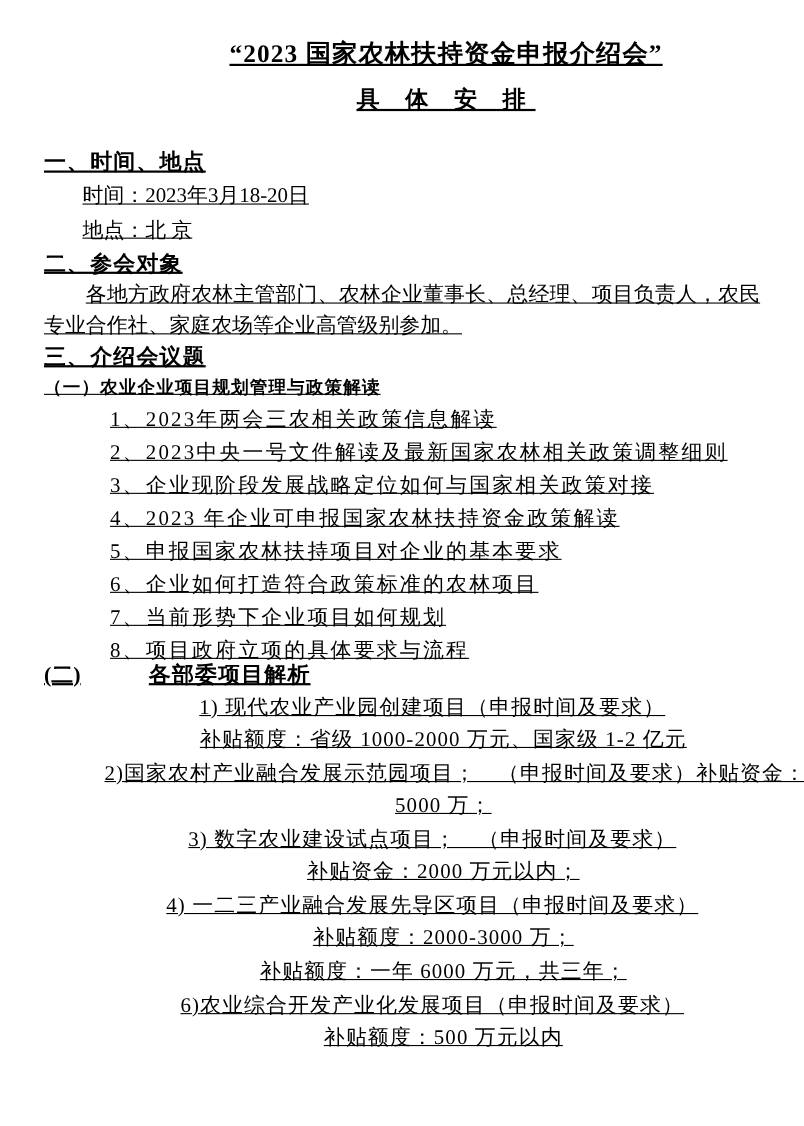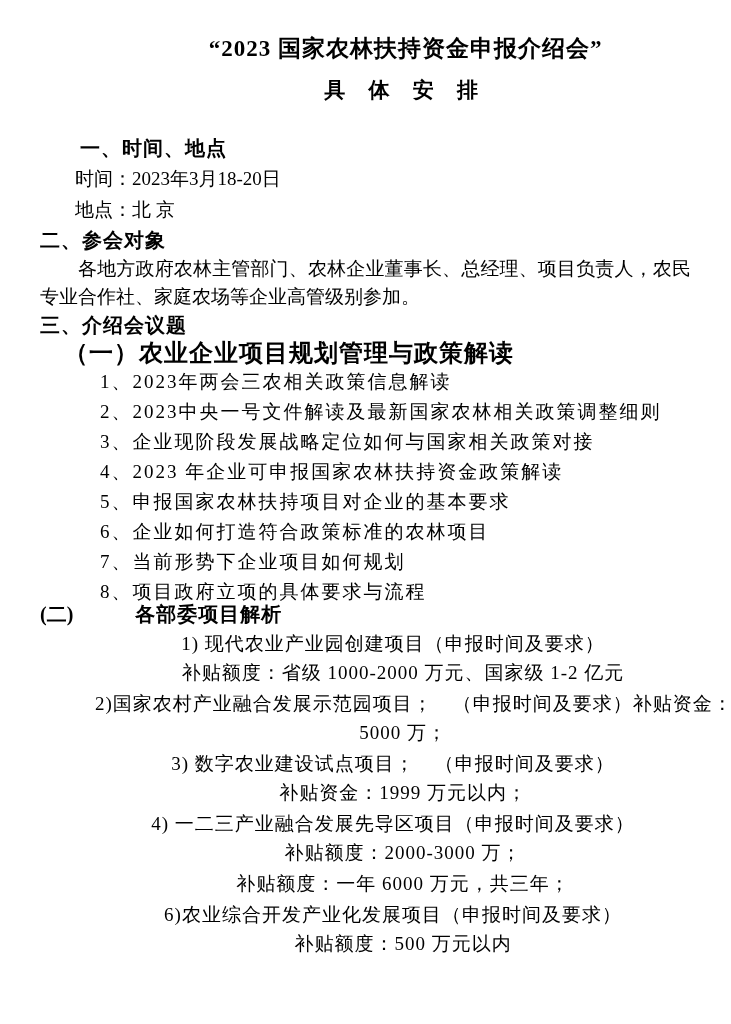--- a/index.html
+++ b/index.html
@@ -6,20 +6,21 @@
   .page {
     position: relative;
     width: 731px;
     height: 1024px;
     box-sizing: border-box;
     padding: 34px 40px 0 40px;
     background: #ffffff;
     color: #000000;
     font-family: "Liberation Serif", "DejaVu Serif", serif;
     overflow: hidden;
+    text-decoration: underline;
   }
   .doc-title {
     font-size: 23px;
     font-weight: bold;
     text-align: center;
     line-height: 30px;
     letter-spacing: 1px;
     transform: translateX(40px);
     white-space: nowrap;
   }
@@ -33,40 +34,39 @@
     transform: translateX(40px);
     white-space: nowrap;
   }
   .sec-h {
     font-size: 20px;
     font-weight: bold;
     line-height: 30px;
     letter-spacing: 1px;
     white-space: nowrap;
   }
-  .sec-h.first { margin-top: 29px; margin-left: 40px; }
+  .sec-h.first { margin-top: 29px; }
   .indent-line {
     font-size: 19px;
     line-height: 31px;
     padding-left: 35px;
     white-space: nowrap;
   }
   .para {
     font-size: 19px;
     line-height: 28px;
     text-align: justify;
     text-indent: 38px;
   }
   .part1-h {
-    font-size: 24px;
+    font-size: 16px;
     font-weight: bold;
     line-height: 28px;
     letter-spacing: 1px;
     white-space: nowrap;
-    margin-left: 24px;
   }
   .sec-h.agenda { line-height: 28px; }
   .agenda-item {
     font-size: 19px;
     line-height: 30px;
     padding-left: 60px;
     letter-spacing: 2px;
     white-space: nowrap;
   }
   .part2-heading {
@@ -124,21 +124,21 @@
   <div class="project">
     <div class="proj-line">1) 现代农业产业园创建项目（申报时间及要求）</div>
     <div class="proj-line proj-sub">补贴额度：省级 1000-2000 万元、国家级 1-2 亿元</div>
   </div>
   <div class="project">
     <div class="proj-line">2)国家农村产业融合发展示范园项目；　（申报时间及要求）补贴资金：</div>
     <div class="proj-line proj-sub">5000 万；</div>
   </div>
   <div class="project">
     <div class="proj-line">3) 数字农业建设试点项目；　（申报时间及要求）</div>
-    <div class="proj-line proj-sub">补贴资金：1999 万元以内；</div>
+    <div class="proj-line proj-sub">补贴资金：2000 万元以内；</div>
   </div>
   <div class="project">
     <div class="proj-line">4) 一二三产业融合发展先导区项目（申报时间及要求）</div>
     <div class="proj-line proj-sub">补贴额度：2000-3000 万；</div>
   </div>
   <div class="project">
     <div class="proj-line proj-sub">补贴额度：一年 6000 万元，共三年；</div>
   </div>
   <div class="project">
     <div class="proj-line">6)农业综合开发产业化发展项目（申报时间及要求）</div>

